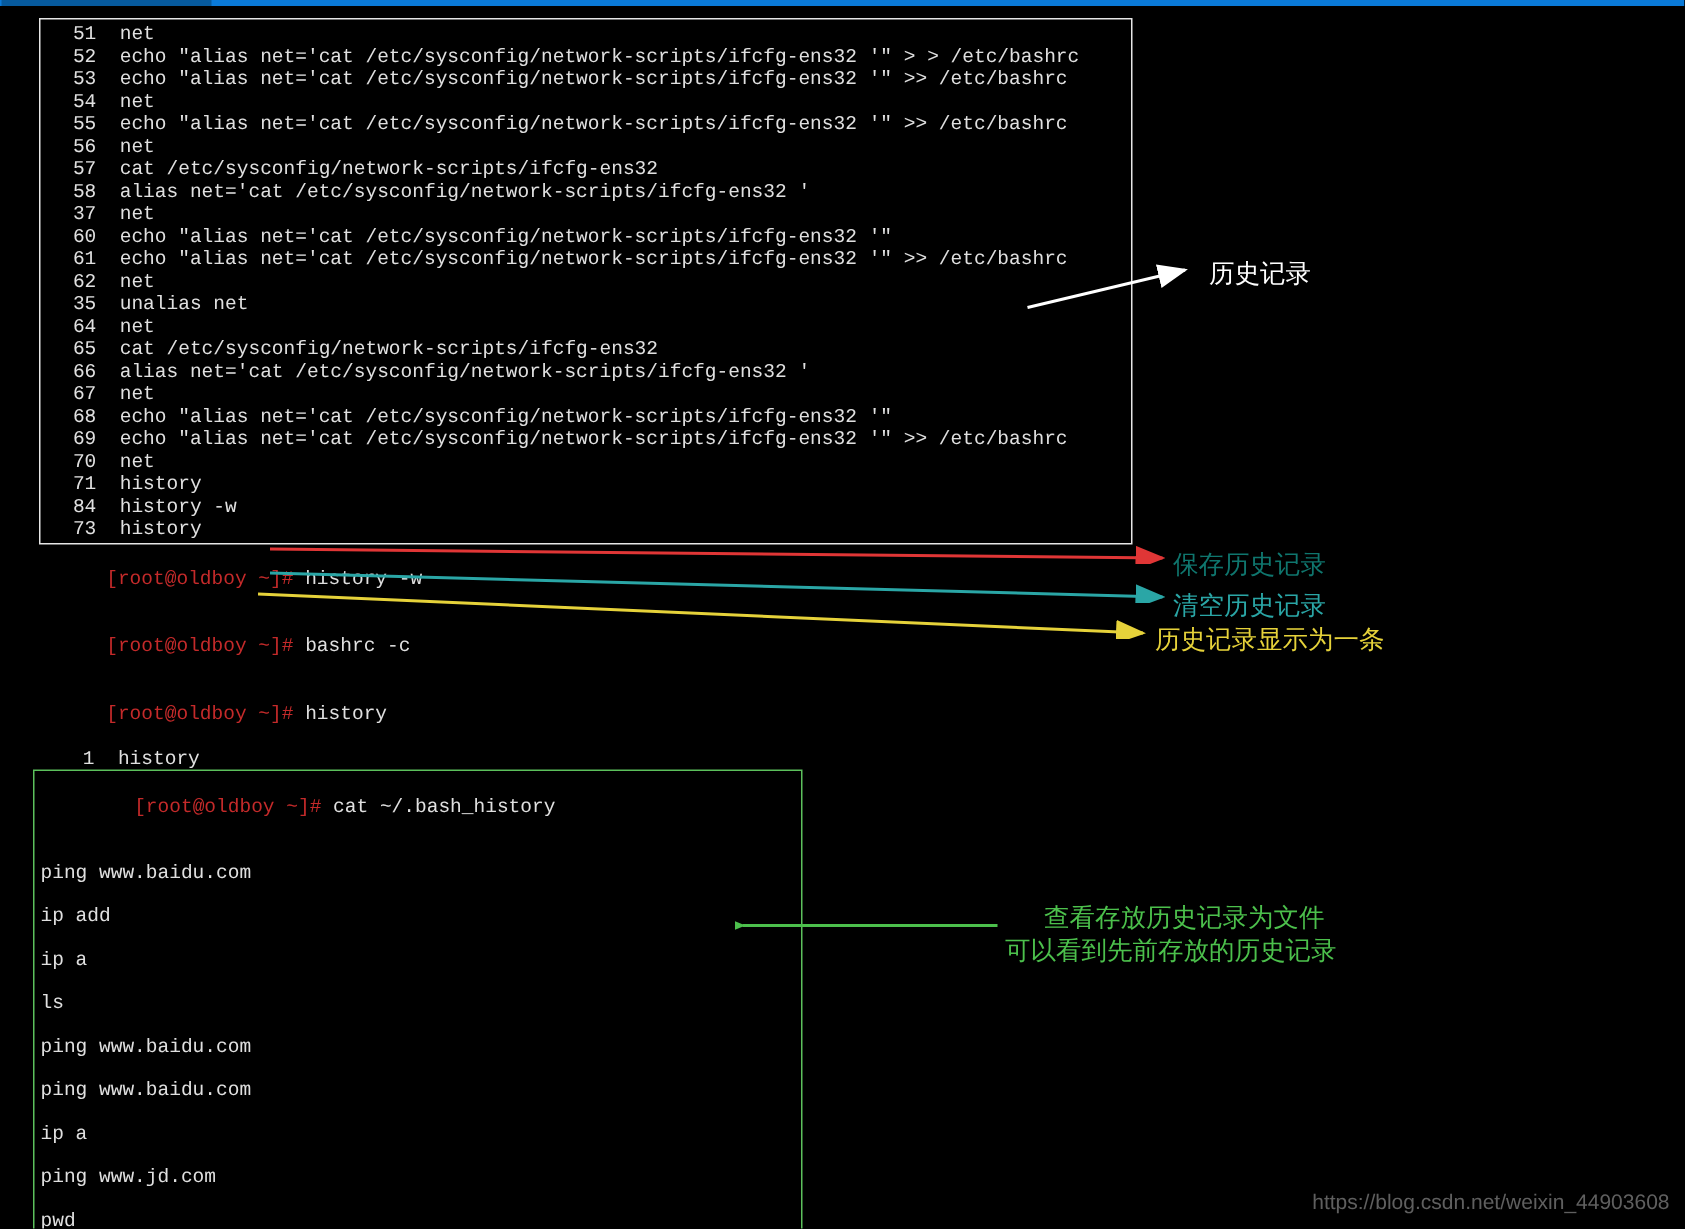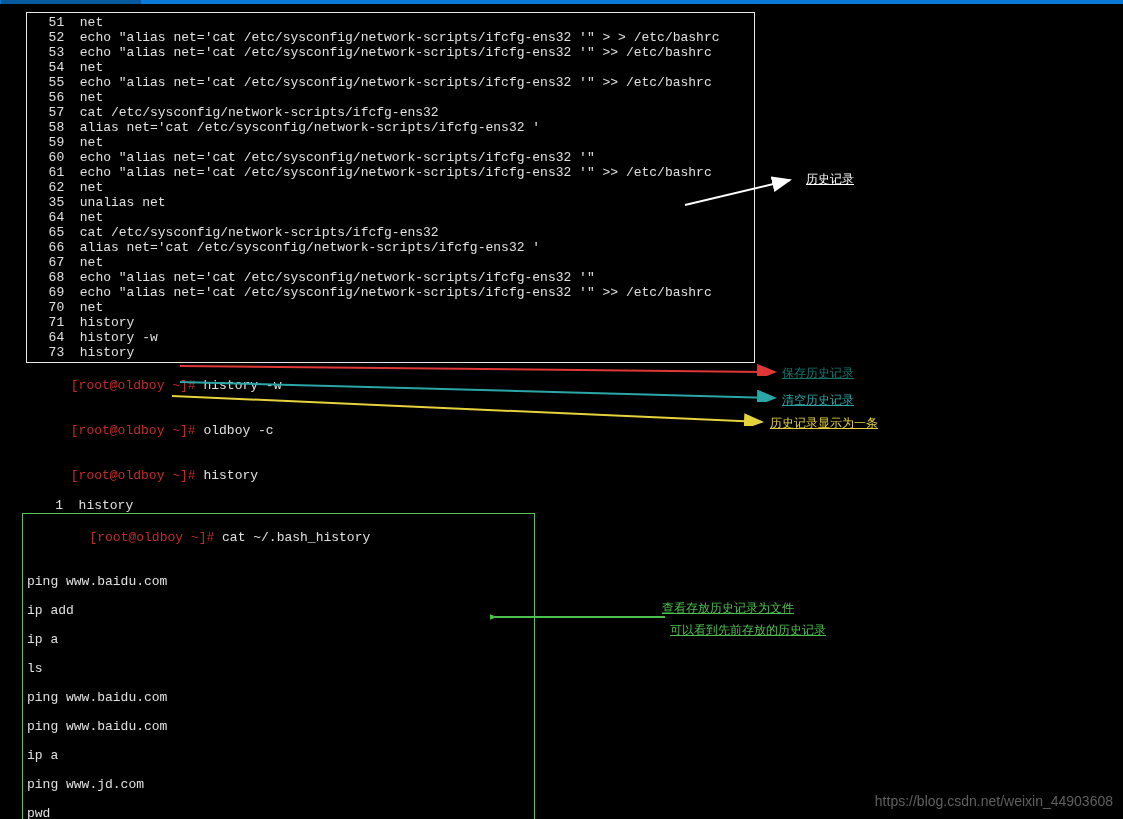--- a/index.html
+++ b/index.html
@@ -66,22 +66,21 @@
   }
   .file-line {
     line-height: 15px;
     white-space: pre;
     color: #e0e0e0;
     margin-top: 14px;
   }
   .annotation {
     position: absolute;
     font-family: "Microsoft YaHei", sans-serif;
-    font-size: 12px;
-    text-decoration: underline;
+    font-size: 17px;
   }
   .ann-white { color: #fff; }
   .ann-red { color: #0f766e; }
   .ann-teal { color: #2aa6a6; }
   .ann-yellow { color: #e6d23a; }
   .ann-green { color: #4cc04c; }
   svg.arrow {
     position: absolute;
     pointer-events: none;
   }
@@ -106,43 +105,43 @@
 
   <div class="hist-block" id="hist-block">
       <div class="line">  51  net</div>
       <div class="line">  52  echo "alias net='cat /etc/sysconfig/network-scripts/ifcfg-ens32 '" &gt; &gt; /etc/bashrc</div>
       <div class="line">  53  echo "alias net='cat /etc/sysconfig/network-scripts/ifcfg-ens32 '" &gt;&gt; /etc/bashrc</div>
       <div class="line">  54  net</div>
       <div class="line">  55  echo "alias net='cat /etc/sysconfig/network-scripts/ifcfg-ens32 '" &gt;&gt; /etc/bashrc</div>
       <div class="line">  56  net</div>
       <div class="line">  57  cat /etc/sysconfig/network-scripts/ifcfg-ens32</div>
       <div class="line">  58  alias net='cat /etc/sysconfig/network-scripts/ifcfg-ens32 '</div>
-      <div class="line">  59  net</div>
+      <div class="line">  37  net</div>
       <div class="line">  60  echo "alias net='cat /etc/sysconfig/network-scripts/ifcfg-ens32 '"</div>
       <div class="line">  61  echo "alias net='cat /etc/sysconfig/network-scripts/ifcfg-ens32 '" &gt;&gt; /etc/bashrc</div>
       <div class="line">  62  net</div>
       <div class="line">  35  unalias net</div>
       <div class="line">  64  net</div>
       <div class="line">  65  cat /etc/sysconfig/network-scripts/ifcfg-ens32</div>
       <div class="line">  66  alias net='cat /etc/sysconfig/network-scripts/ifcfg-ens32 '</div>
       <div class="line">  67  net</div>
       <div class="line">  68  echo "alias net='cat /etc/sysconfig/network-scripts/ifcfg-ens32 '"</div>
       <div class="line">  69  echo "alias net='cat /etc/sysconfig/network-scripts/ifcfg-ens32 '" &gt;&gt; /etc/bashrc</div>
       <div class="line">  70  net</div>
       <div class="line">  71  history</div>
-      <div class="line">  64  history -w</div>
+      <div class="line">  84  history -w</div>
       <div class="line">  73  history</div>
     </div>
 
   <div class="mid-block">
     <div class="prompt-line">
       <span class="prompt-red">[root@oldboy ~]# </span><span class="prompt-white">history -w</span>
     </div>
     <div class="prompt-line">
-      <span class="prompt-red">[root@oldboy ~]# </span><span class="prompt-white">oldboy -c</span>
+      <span class="prompt-red">[root@oldboy ~]# </span><span class="prompt-white">bashrc -c</span>
     </div>
     <div class="prompt-line">
       <span class="prompt-red">[root@oldboy ~]# </span><span class="prompt-white">history</span>
     </div>
     <div class="prompt-line" id="hist-one">    1  history</div>
     <div class="file-block">
       <div class="prompt-line" style="padding-left:0">
         <span class="prompt-red">[root@oldboy ~]# </span><span class="prompt-white">cat ~/.bash_history</span>
       </div>
       <div id="file-lines">
@@ -167,21 +166,21 @@
         </div>
     </div>
   </div>
 
 </div>
 
 <div class="annotation ann-white" style="left:806px; top:171px">历史记录</div>
 <div class="annotation ann-red" style="left:782px; top:365px">保存历史记录</div>
 <div class="annotation ann-teal" style="left:782px; top:392px">清空历史记录</div>
 <div class="annotation ann-yellow" style="left:770px; top:415px">历史记录显示为一条</div>
-<div class="annotation ann-green" style="left:662px; top:600px">查看存放历史记录为文件</div>
+<div class="annotation ann-green" style="left:696px; top:600px">查看存放历史记录为文件</div>
 <div class="annotation ann-green" style="left:670px; top:622px">可以看到先前存放的历史记录</div>
 
 <svg class="arrow" style="left:680px; top:160px; width:120px; height:50px">
   <defs>
       <marker id="ahw" markerWidth="10" markerHeight="8" refX="9" refY="4" orient="auto">
         <polygon points="0 0, 10 4, 0 8" fill="#fff"></polygon>
       </marker>
     </defs>
   <line x1="5" y1="45" x2="110" y2="20" stroke="#fff" stroke-width="2" marker-end="url(#ahw)"></line>
 </svg>

